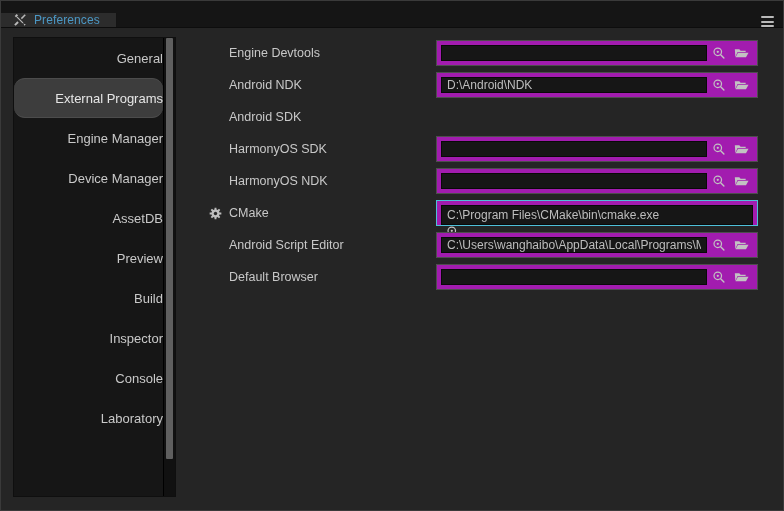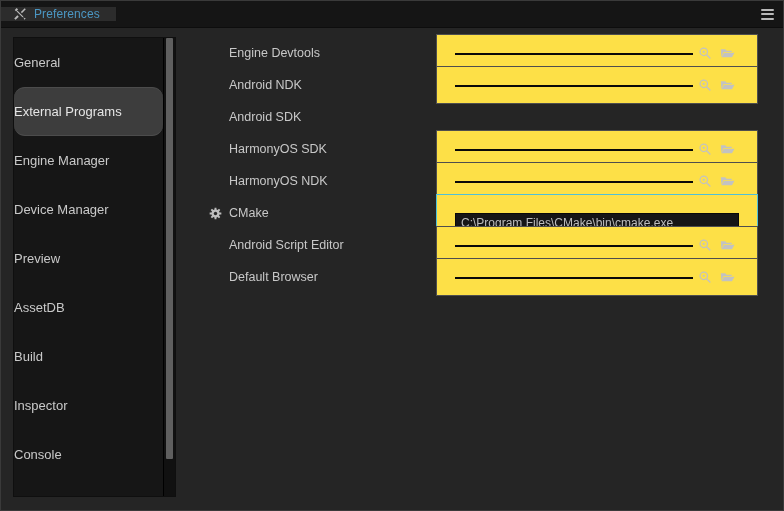--- a/index.html
+++ b/index.html
@@ -29,21 +29,21 @@
     overflow: hidden;
   }
 
   
   .tabbar {
     position: relative;
     height: 27px;
     min-height: 27px;
     background: #151515;
     display: flex;
-    align-items: center;
+    align-items: flex-end;
     border-bottom: 1px solid #0d0d0d;
   }
 
   .tab {
     display: flex;
     align-items: center;
     gap: 7px;
     padding: 0 16px 0 12px;
     background: #2c2c2c;
     min-width: 110px;
@@ -112,24 +112,24 @@
     overflow: hidden;
   }
 
   .sidebar-list {
     flex: 1 1 auto;
     overflow: hidden;
     position: relative;
   }
 
   .side-item {
-    height: 49px;
-    display: flex;
-    align-items: center;
-    justify-content: flex-start;
+    height: 40px;
+    display: flex;
+    align-items: center;
+    justify-content: flex-end;
     font-size: 13px;
     color: #c9c9c9;
     cursor: pointer;
     user-select: none;
     border-top: 1px solid transparent;
     border-bottom: 1px solid transparent;
   }
 
   .side-item.selected {
     background: #3d3d3d;
@@ -197,23 +197,23 @@
     white-space: nowrap;
   }
 
   
   .field-group {
     width: 322px;
     min-width: 322px;
     height: 26px;
     display: flex;
     align-items: stretch;
-    background: #fde047;
+    background: #a21caf;
     border: 1px solid #4e4e4e;
-    padding: 18px;
+    padding: 4px;
   }
   .field-group.focused {
     border-color: #4ec0d9;
     flex-direction: column;
   }
 
   .field-input {
     flex: 1 1 auto;
     background: #161616;
     border: 1px solid #090909;
@@ -276,24 +276,24 @@
           <div class="side-item selected">
             <span>External Programs</span>
           </div>
           <div class="side-item">
             <span>Engine Manager</span>
           </div>
           <div class="side-item">
             <span>Device Manager</span>
           </div>
           <div class="side-item">
+            <span>AssetDB</span>
+          </div>
+          <div class="side-item">
             <span>Preview</span>
-          </div>
-          <div class="side-item">
-            <span>AssetDB</span>
           </div>
           <div class="side-item">
             <span>Build</span>
           </div>
           <div class="side-item">
             <span>Inspector</span>
           </div>
           <div class="side-item">
             <span>Console</span>
           </div>

